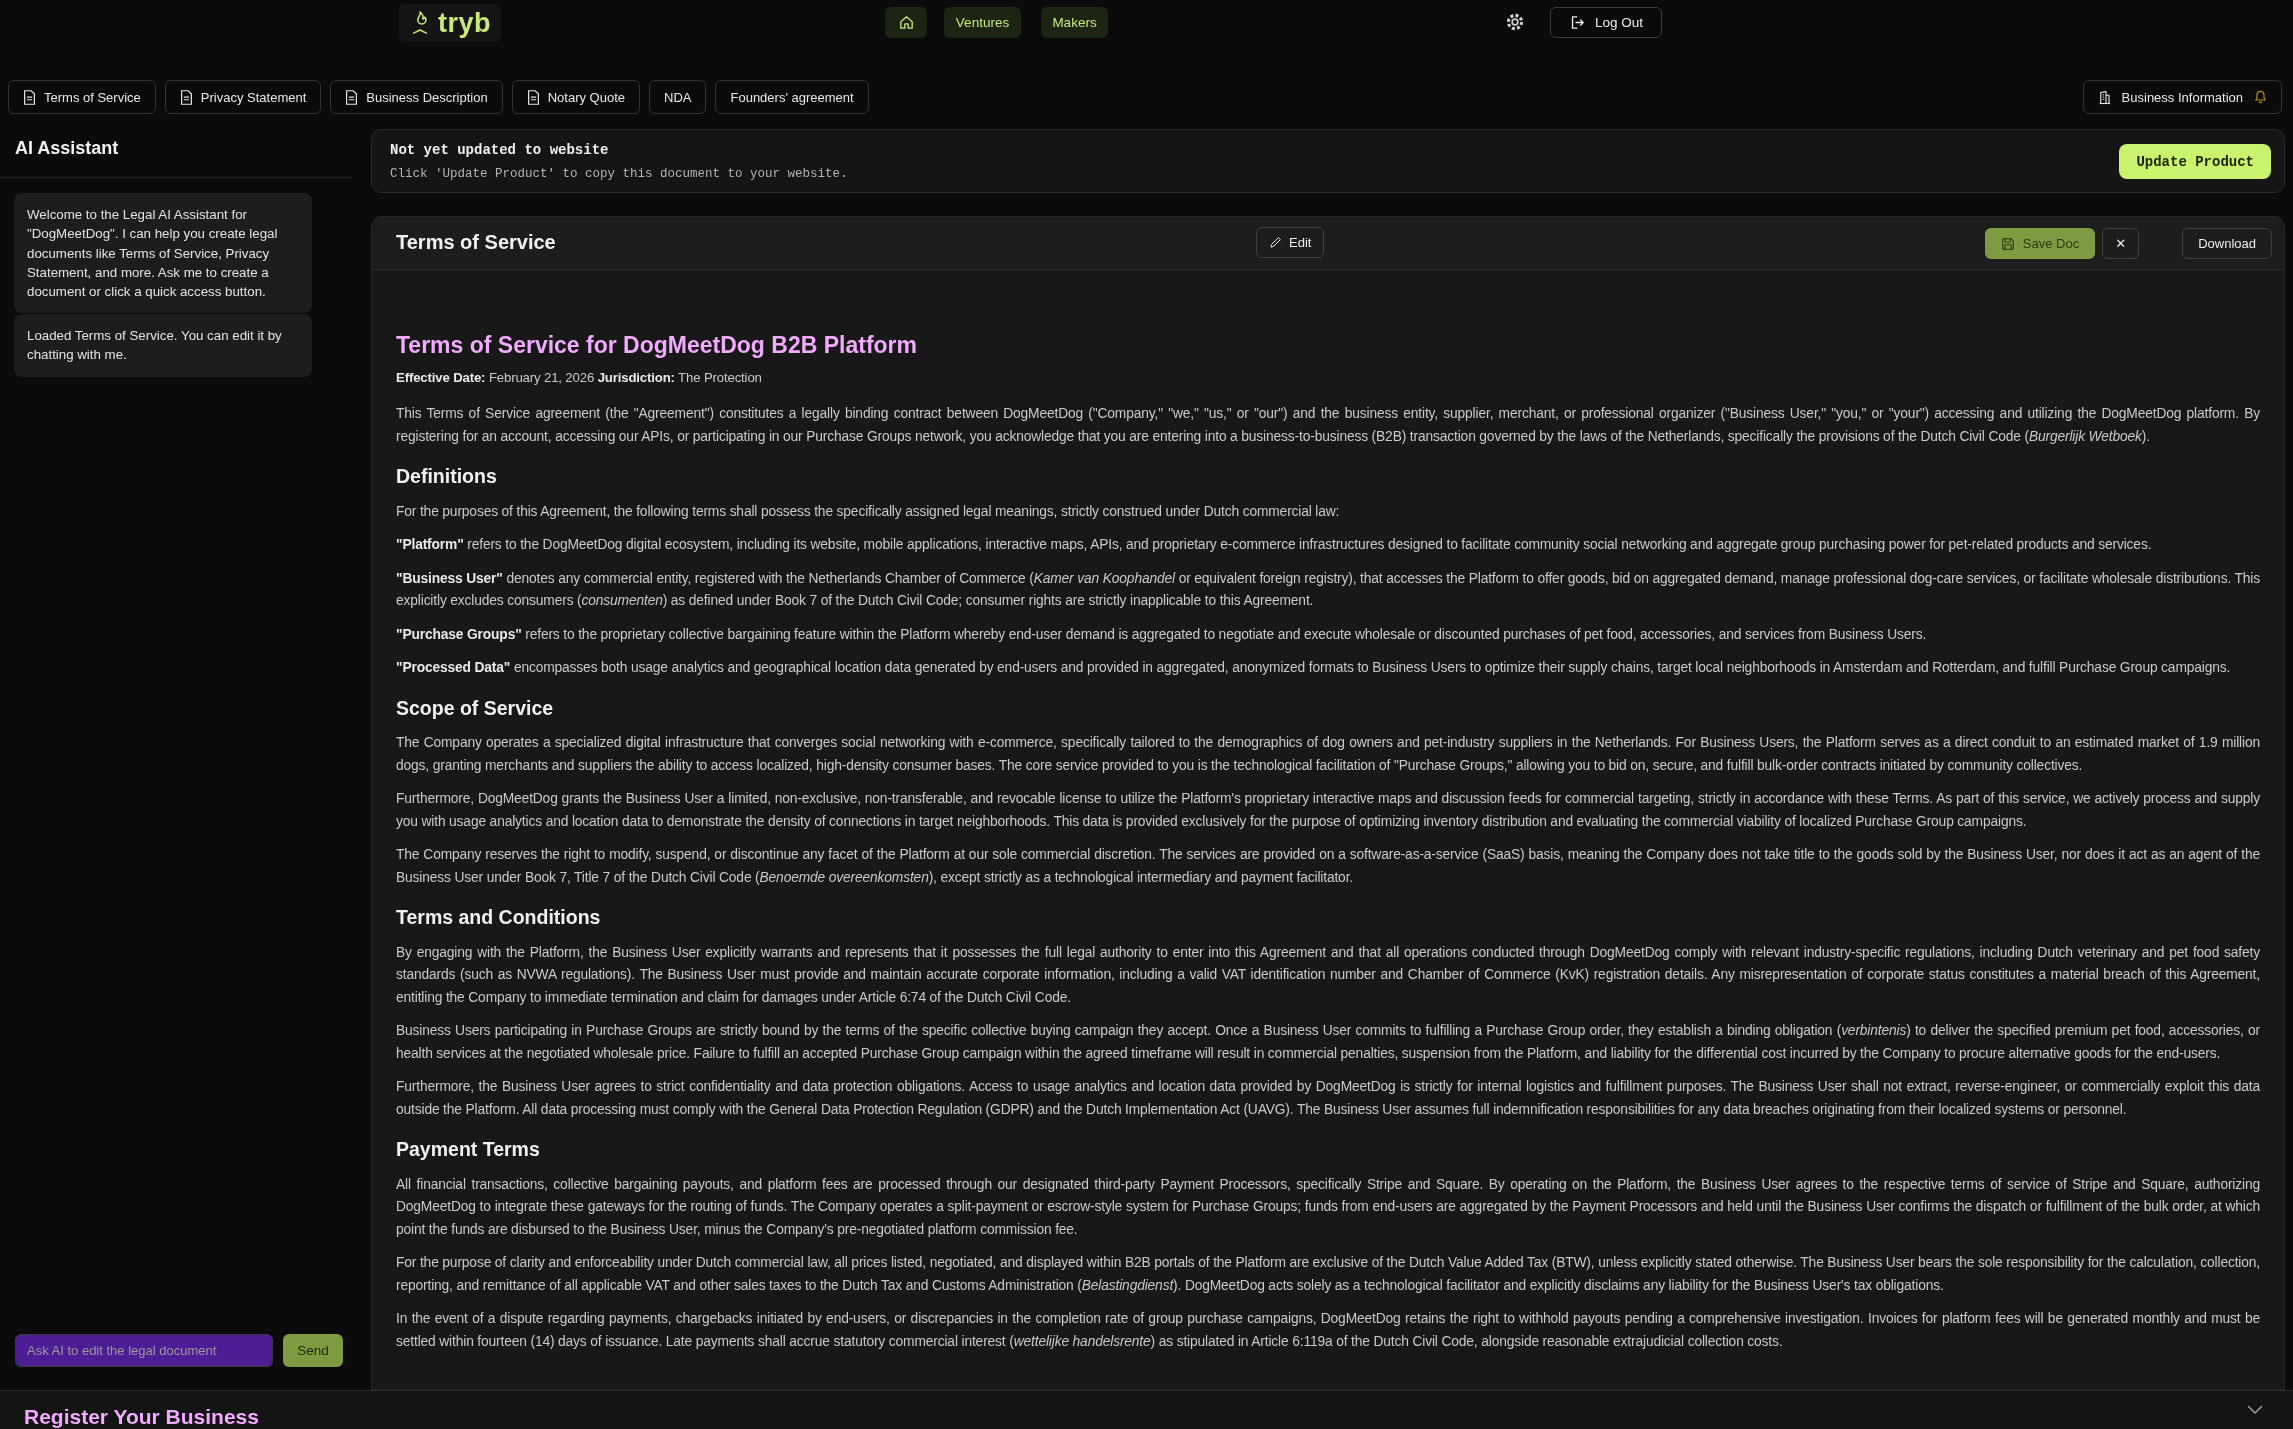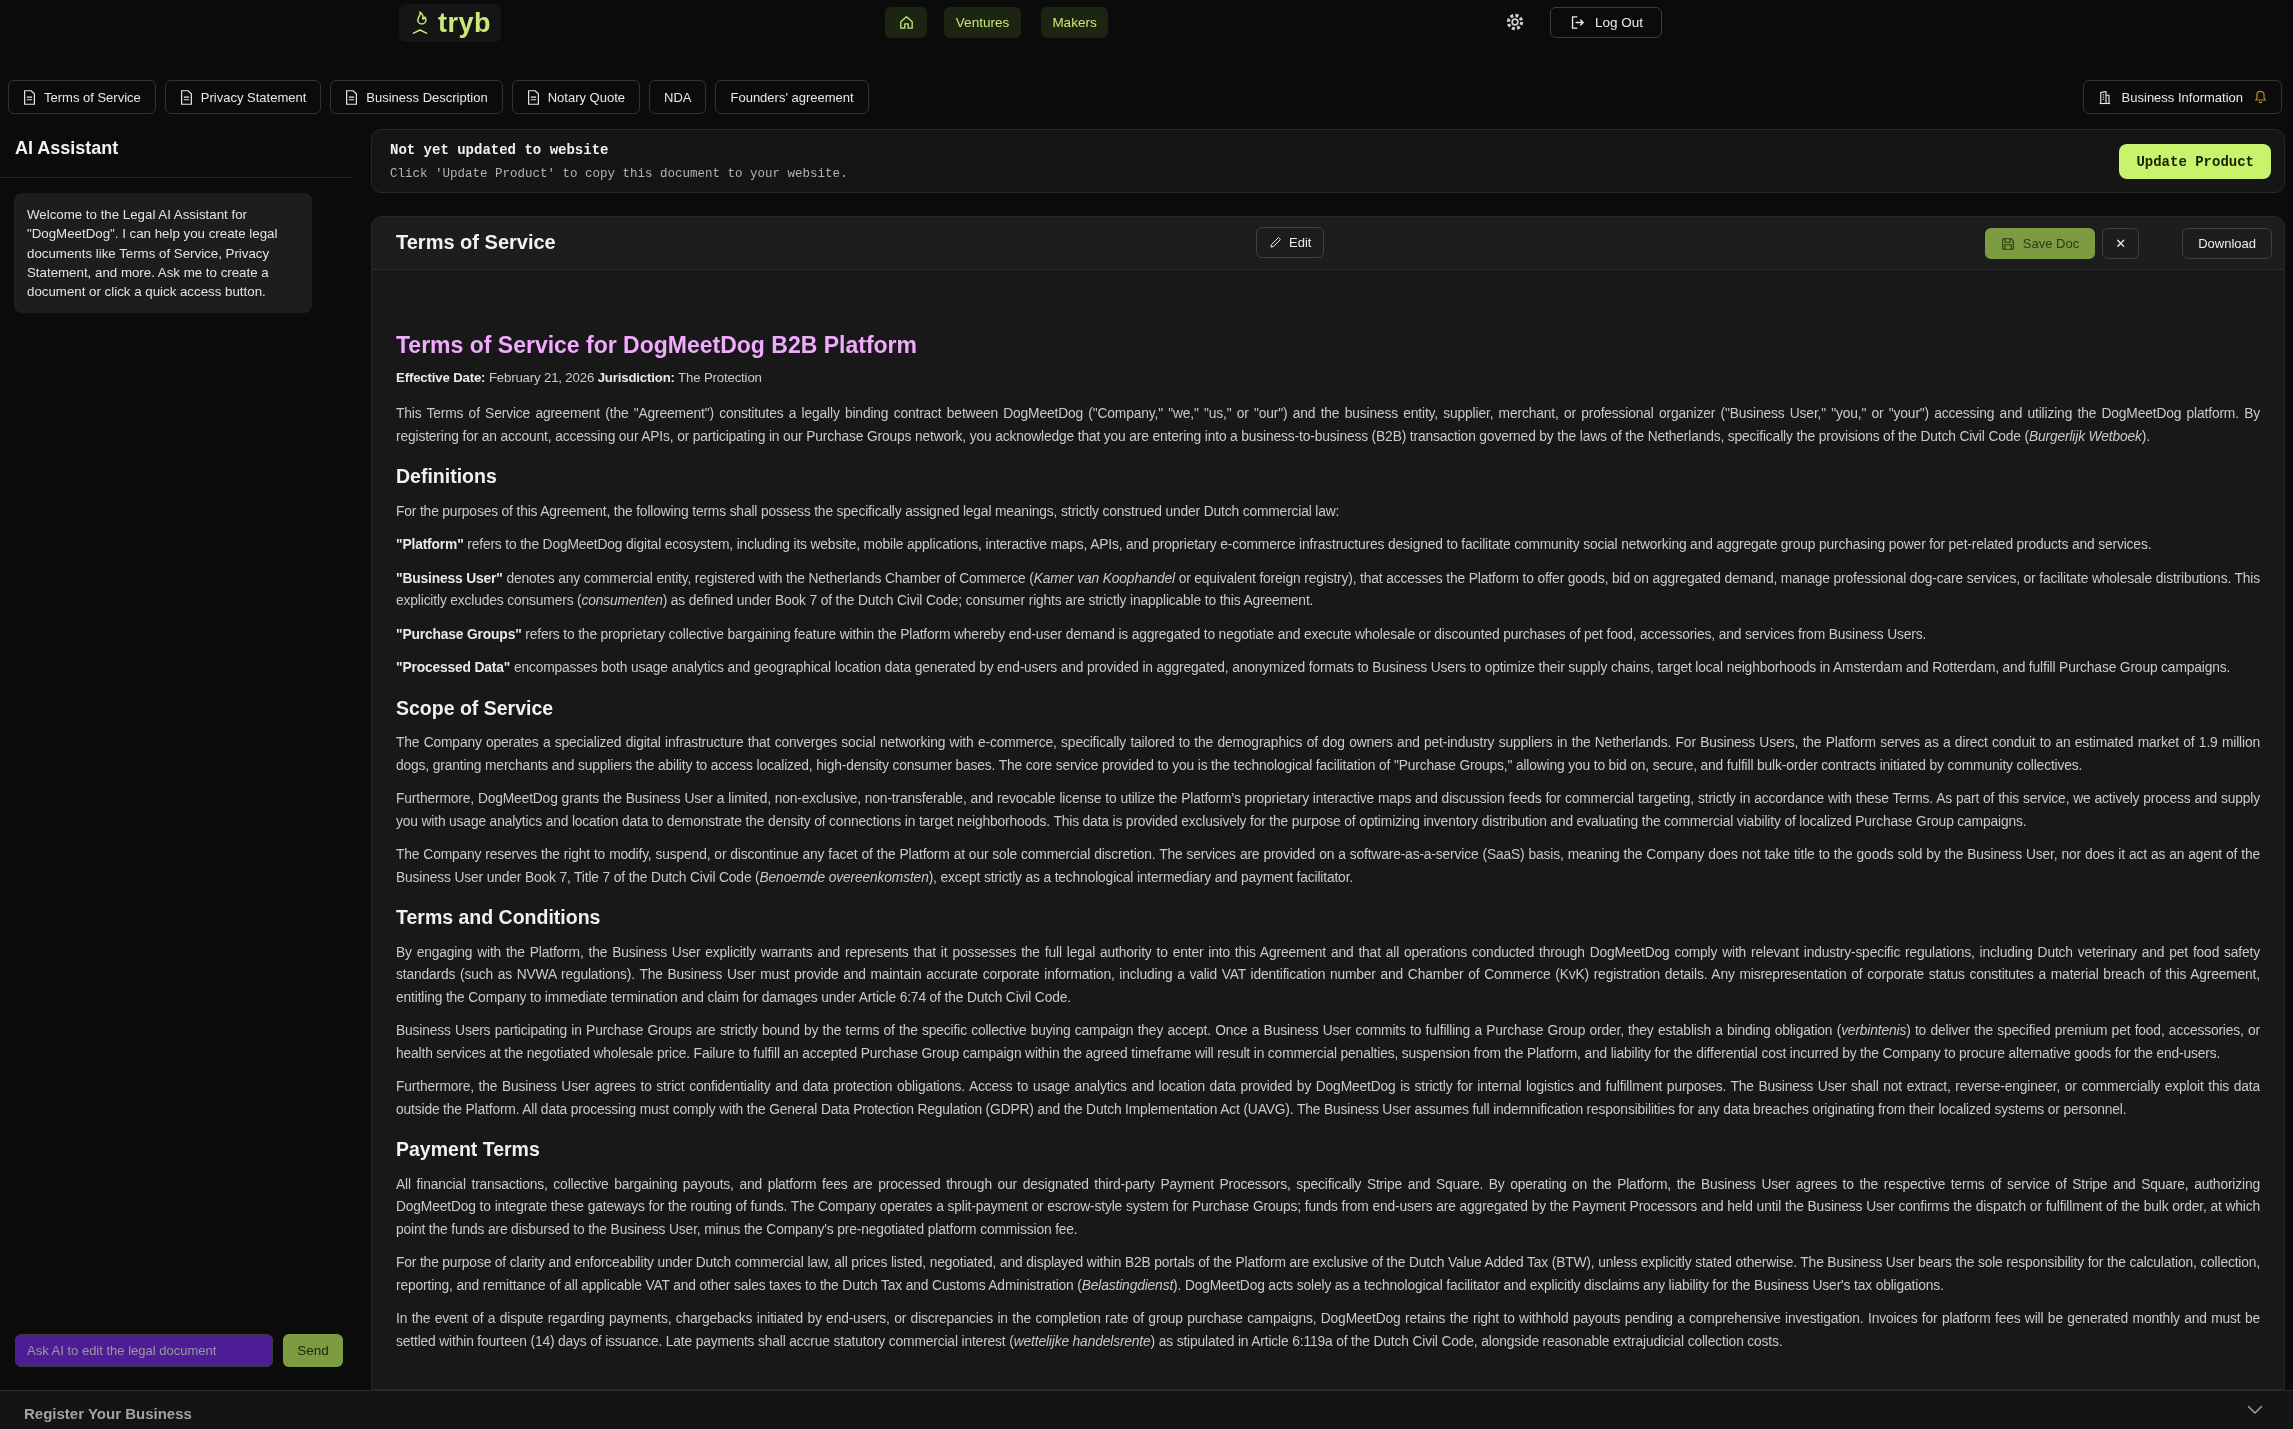--- a/index.html
+++ b/index.html
@@ -72,21 +72,21 @@
               font-size:13.8px; line-height:22.5px; color:#c9c9c9; text-align:justify; letter-spacing:-0.15px; }
   .doc-body h1 { font-size:23px; font-weight:700; color:#f0abfc; margin:0 0 10px; text-align:left; letter-spacing:0; }
   .doc-body h2 { font-size:19.5px; font-weight:700; color:#f1f1f1; margin:17px 0 13px; text-align:left; letter-spacing:0; }
   .doc-meta { font-size:13.2px; margin:0 0 14px; text-align:left; }
   .doc-p { margin:0 0 11px; }
   .doc-body strong { color:#e9e9e9; }
   .doc-body em { font-style:italic; }
 
   
   .footer-bar { position:absolute; left:0; bottom:0; width:100%; height:39px; background:#141414; border-top:1px solid #2b2b2b; }
-  .footer-title { position:absolute; left:24px; top:14px; font-size:15px; font-weight:700; color:#a3a3a3; }
+  .footer-title { position:absolute; left:24px; top:14px; font-size:21px; font-weight:700; color:#f0abfc; }
   .footer-chevron { position:absolute; right:30px; top:14px; }
 
   svg { display:block; }
 </style>
 </head>
 <body>
 
 <div id="app">
 
   <div class="navbar">
@@ -196,20 +196,21 @@
           <path d="M8.4 16.5a1.7 1.7 0 0 0 3.2 0" fill="none" stroke="#bd8d1a" stroke-width="1.6" stroke-linecap="round"></path>
         </svg>
       </span>
     </button>
   </div>
 
   <div class="sidebar">
     <div class="sidebar-title">AI Assistant</div>
     <div class="sidebar-divider"></div>
     <div class="msg msg-1">Welcome to the Legal AI Assistant for "DogMeetDog". I can help you create legal documents like Terms of Service, Privacy Statement, and more. Ask me to create a document or click a quick access button.</div>
+    <div class="msg msg-2">Loaded Terms of Service. You can edit it by chatting with me.</div>
     <div class="chat-input-row">
       <input class="chat-input" type="text" placeholder="Ask AI to edit the legal document" style="">
       <button class="send-btn">Send</button>
     </div>
   </div>
 
   <div class="banner">
     <div class="banner-title">Not yet updated to website</div>
     <div class="banner-sub">Click 'Update Product' to copy this document to your website.</div>
     <button class="update-btn">Update Product</button>

